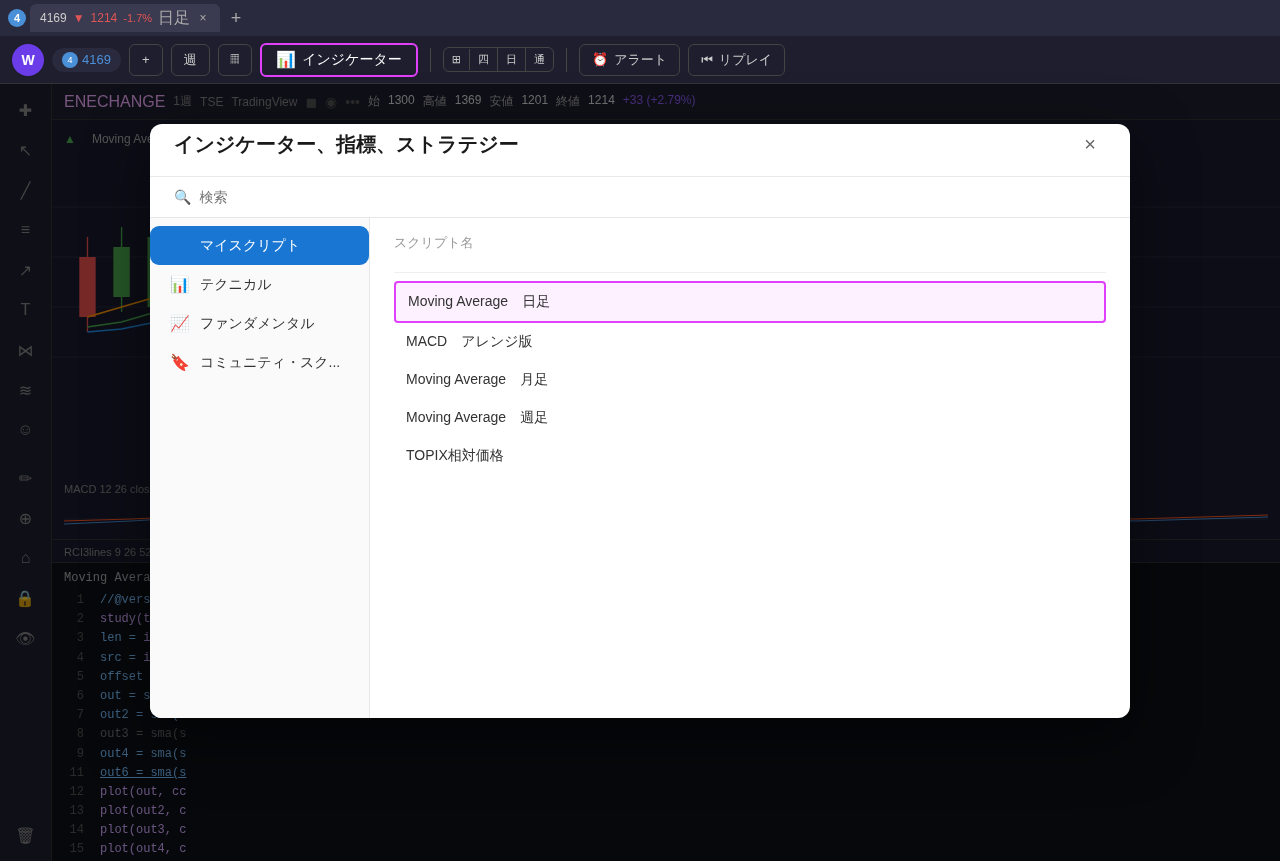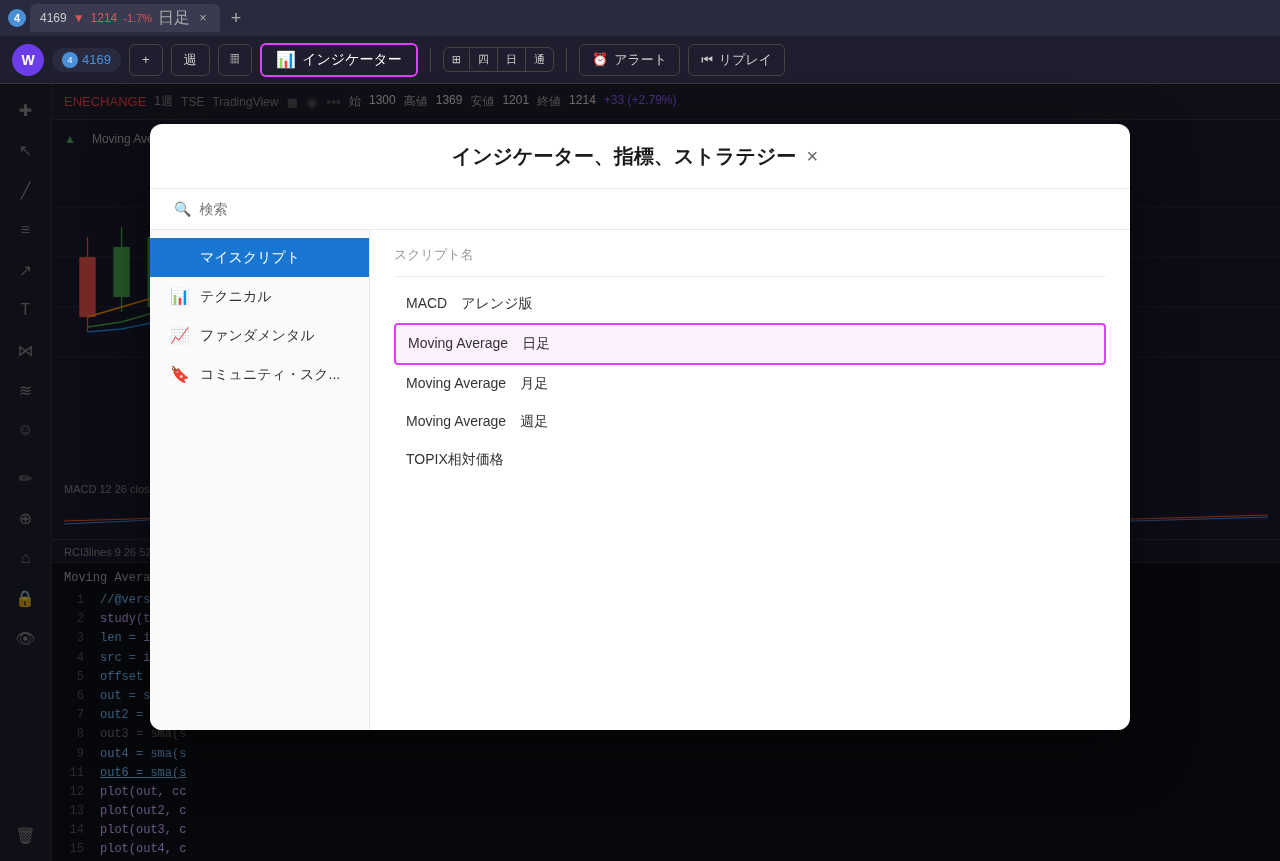--- a/index.html
+++ b/index.html
@@ -150,21 +150,21 @@
 
     
     .chart-header {
       height: 36px;
       background: #1e1e2e;
       display: flex; align-items: center;
       padding: 0 12px; gap: 8px;
       border-bottom: 1px solid #333;
       font-size: 12px; color: #aaa;
     }
-    .chart-title { color: #ef4444; font-size: 13px; font-weight: 500; }
+    .chart-title { color: #f0abfc; font-size: 16px; font-weight: 500; }
     .chart-meta { color: #888; font-size: 12px; }
     .chart-price-info { display: flex; gap: 8px; font-size: 12px; }
     .price-label { color: #aaa; }
     .price-val { color: #ddd; }
     .price-up { color: #8b5cf6; }
 
     
     .chart-canvas {
       width: 100%;
       height: 320px;
@@ -224,22 +224,22 @@
     
     .modal {
       width: 980px;
       background: #fff;
       border-radius: 12px;
       overflow: hidden;
       box-shadow: 0 20px 60px rgba(0,0,0,0.5);
     }
 
     .modal-header {
-      display: flex; align-items: center; justify-content: center;
-      padding: 16px 24px 16px;
+      display: flex; align-items: center; justify-content: space-between;
+      padding: 4px 24px 16px;
       border-bottom: 1px solid #e8e8e8;
     }
     .modal-title {
       font-size: 20px; font-weight: 600; color: #1a1a1a;
     }
     .modal-close {
       width: 32px; height: 32px;
       display: flex; align-items: center; justify-content: center;
       color: #666; font-size: 20px; cursor: pointer; border-radius: 4px;
     }
@@ -266,35 +266,35 @@
     
     .modal-nav {
       width: 220px;
       border-right: 1px solid #e8e8e8;
       padding: 8px 0;
       background: #fafafa;
     }
     .nav-item {
       display: flex; align-items: center; gap: 10px;
       padding: 10px 20px;
-      cursor: pointer; font-size: 14px; color: #333;
+      cursor: pointer; font-size: 14px; color: #333; border-radius: 9px;
     }
     .nav-item.active { background: #1976d2; color: white; }
     .nav-icon { font-size: 16px; }
 
     
     .modal-content {
       flex: 1;
       padding: 16px 24px;
       overflow-y: auto;
     }
     .content-header {
       font-size: 13px; color: #999;
       margin-bottom: 8px;
-      padding-bottom: 12px;
+      padding-bottom: 20px;
       border-bottom: 1px solid #eee;
     }
     .script-item {
       padding: 10px 12px;
       font-size: 14px; color: #333;
       cursor: pointer; border-radius: 4px;
       display: flex; align-items: center;
     }
     .script-item.selected {
       border: 2px solid #e040fb;
@@ -575,26 +575,26 @@
           </div>
           <div class="nav-item">
             <span class="nav-icon">🔖</span>
             <span>コミュニティ・スク...</span>
           </div>
         </div>
 
         <div class="modal-content">
           <div class="content-header">スクリプト名</div>
 
+          <div class="script-item selected" style="border:2px solid #e040fb; background:#fdf0ff;">
+            <span>Moving Average　日足</span>
+          </div>
           <div class="script-item">
             <span>MACD　アレンジ版</span>
           </div>
-          <div class="script-item selected" style="border:2px solid #e040fb; background:#fdf0ff;">
-            <span>Moving Average　日足</span>
-          </div>
           <div class="script-item">
             <span>Moving Average　月足</span>
           </div>
           <div class="script-item">
             <span>Moving Average　週足</span>
           </div>
           <div class="script-item">
             <span>TOPIX相対価格</span>
           </div>
         </div>

